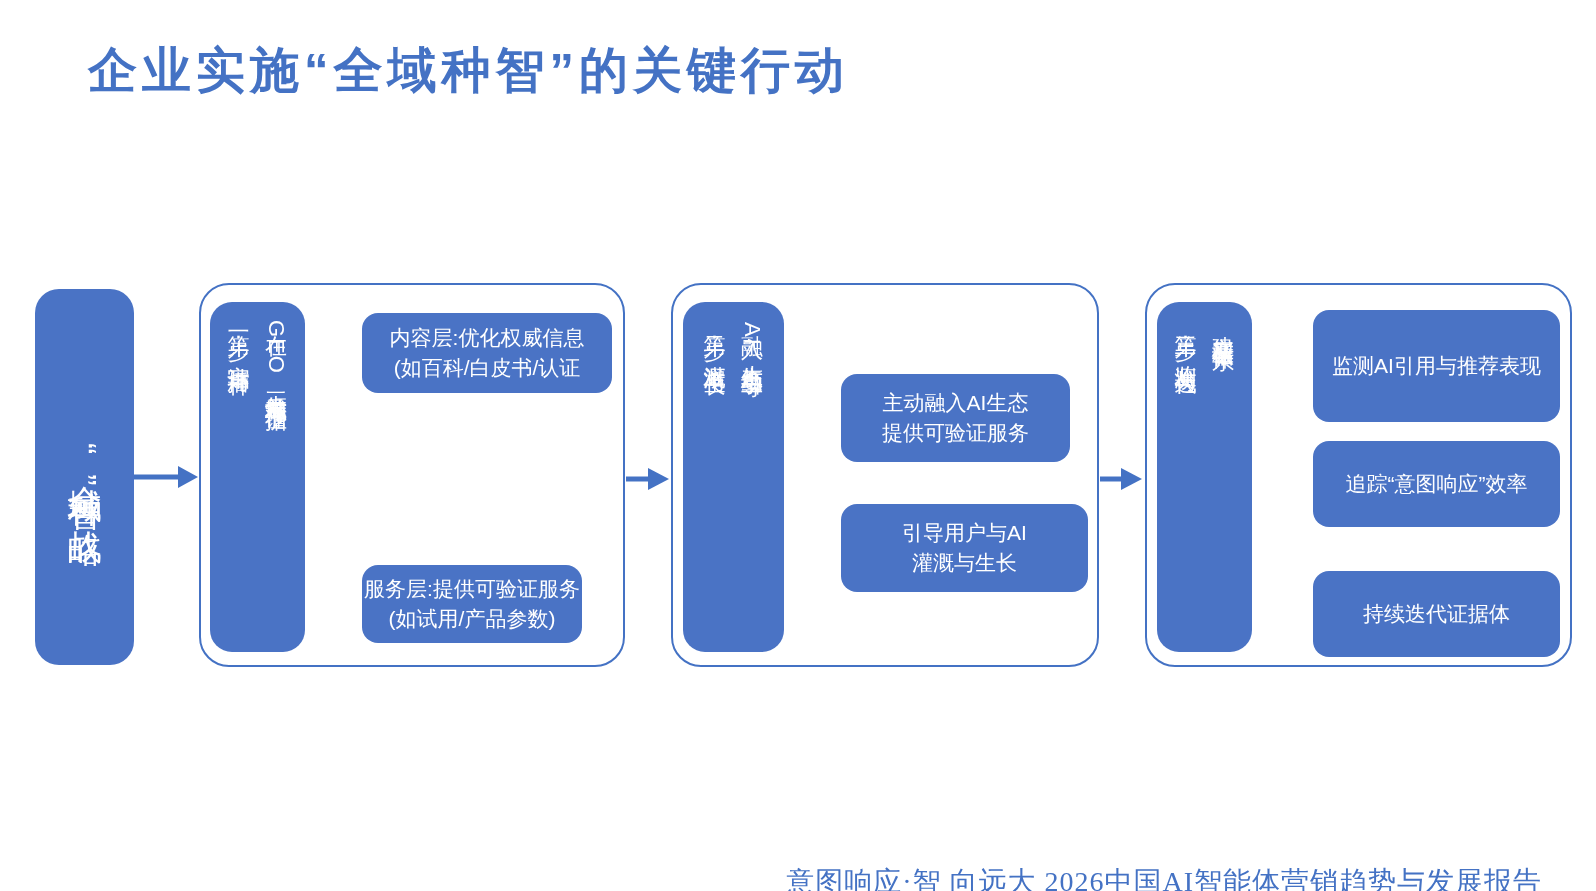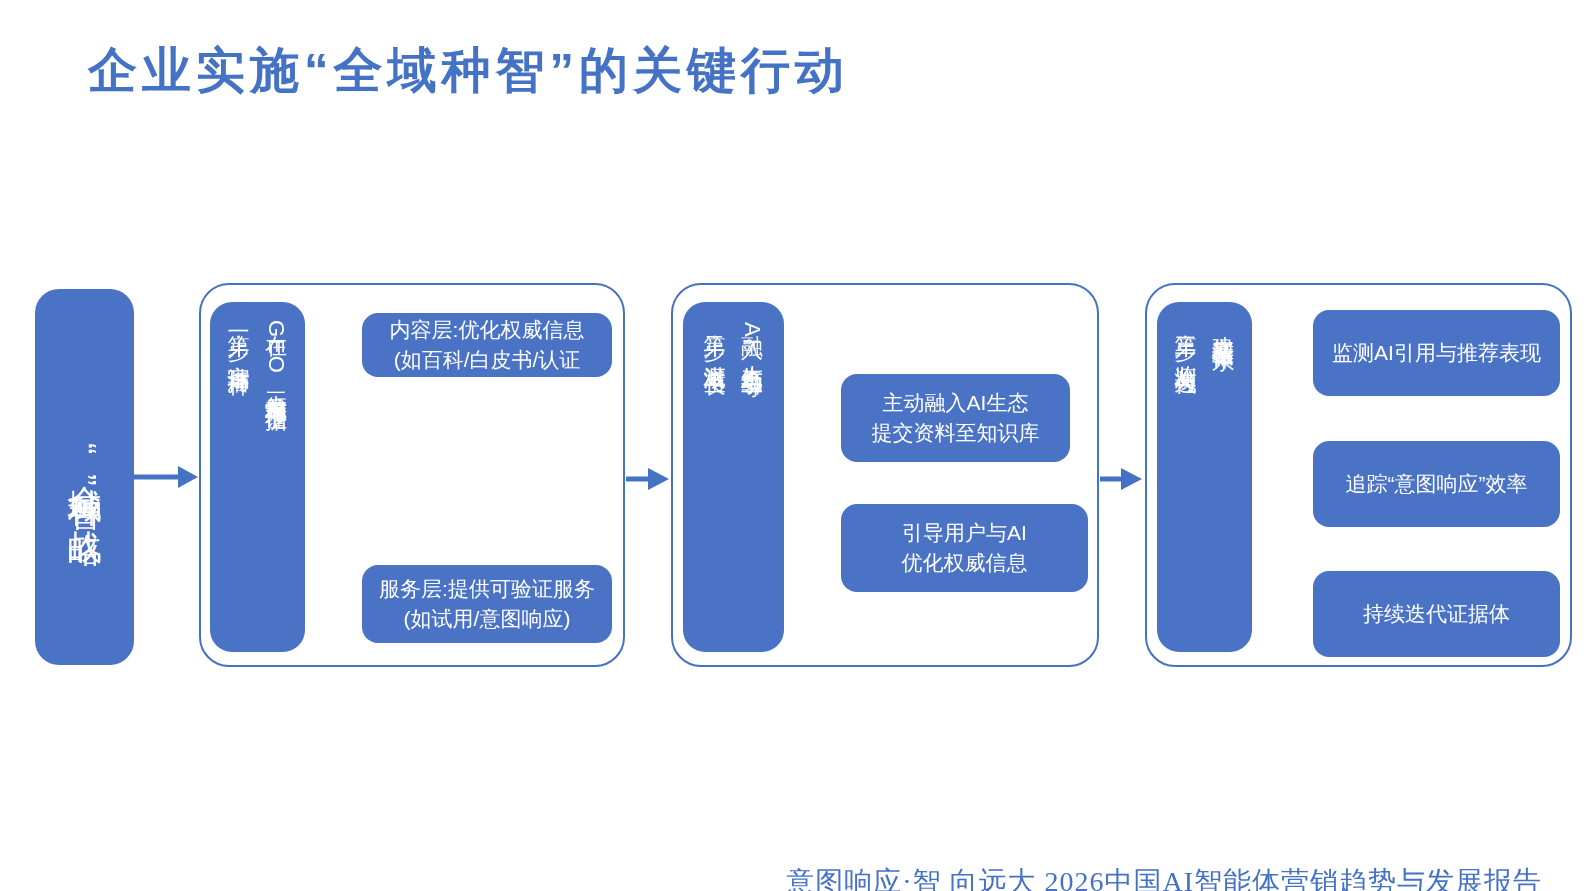--- a/index.html
+++ b/index.html
@@ -99,49 +99,49 @@
 
   <div class="strategy">
     <span>“全域种智” 战略</span>
   </div>
 
   <div class="group" style="left:199px;width:426px;"></div>
   <div class="vlabel" style="left:210px;width:95px;">
     <span>第一步：审计与播种</span>
     <span>在GEO三大领域布局可信证据</span>
   </div>
-  <div class="item" style="left:362px;top:289px;width:250px;height:64px;">
+  <div class="item" style="left:362px;top:289px;width:250px;height:80px;">
     <span>内容层:优化权威信息</span>
     <span>(如百科/白皮书/认证</span>
   </div>
-  <div class="item" style="left:362px;top:541px;width:250px;height:78px;">
+  <div class="item" style="left:362px;top:541px;width:220px;height:78px;">
     <span>服务层:提供可验证服务</span>
-    <span>(如试用/意图响应)</span>
+    <span>(如试用/产品参数)</span>
   </div>
 
   <div class="group" style="left:671px;width:428px;"></div>
   <div class="vlabel" style="left:683px;width:101px;">
     <span>第二步：灌溉与生长</span>
     <span>融入AI生态与主动引导</span>
   </div>
   <div class="item" style="left:841px;top:350px;width:229px;height:88px;">
     <span>主动融入AI生态</span>
-    <span>提交资料至知识库</span>
+    <span>提供可验证服务</span>
   </div>
   <div class="item" style="left:841px;top:480px;width:247px;height:88px;">
     <span>引导用户与AI</span>
-    <span>优化权威信息</span>
+    <span>灌溉与生长</span>
   </div>
 
   <div class="group" style="left:1145px;width:427px;"></div>
   <div class="vlabel" style="left:1157px;width:95px;">
     <span>第三步：监测与迭代</span>
     <span>建立新型评估体系</span>
   </div>
-  <div class="item" style="left:1313px;top:286px;width:247px;height:86px;">
+  <div class="item" style="left:1313px;top:286px;width:247px;height:112px;">
     <span>监测AI引用与推荐表现</span>
   </div>
   <div class="item" style="left:1313px;top:417px;width:247px;height:86px;">
     <span>追踪“意图响应”效率</span>
   </div>
   <div class="item" style="left:1313px;top:547px;width:247px;height:86px;">
     <span>持续迭代证据体</span>
   </div>
 
   <div class="footer">意图响应·智 向远大  2026中国AI智能体营销趋势与发展报告</div>

